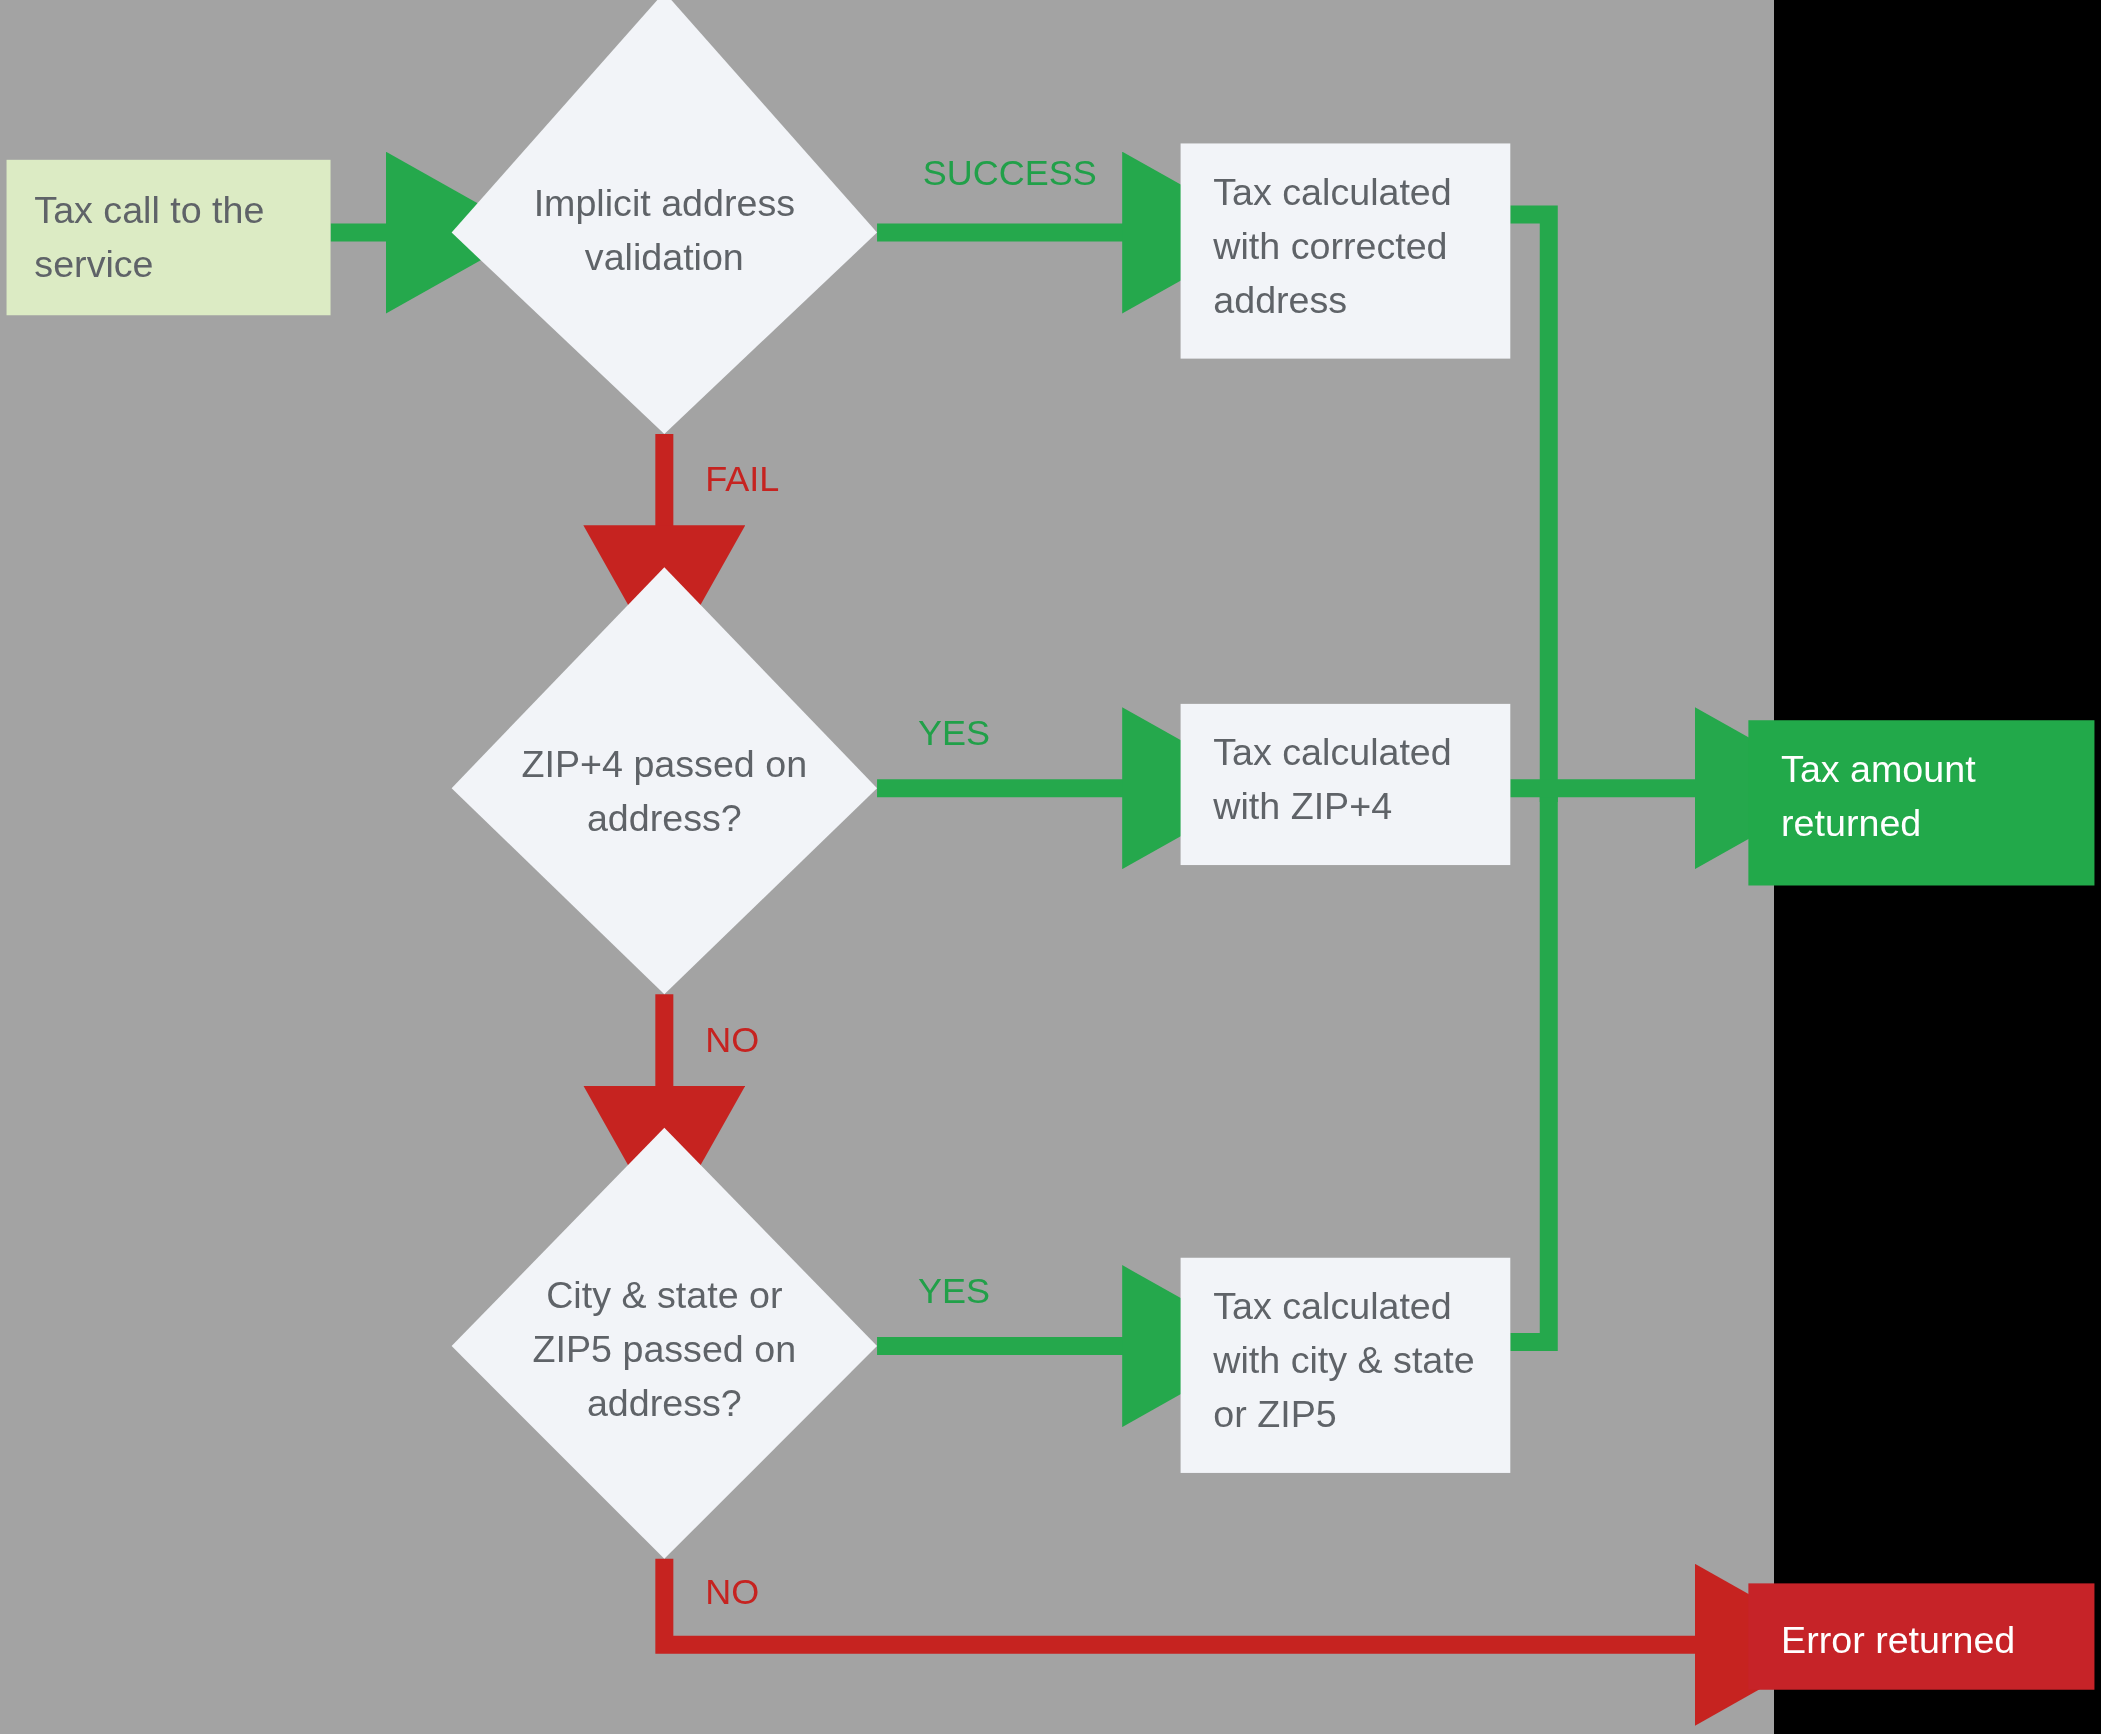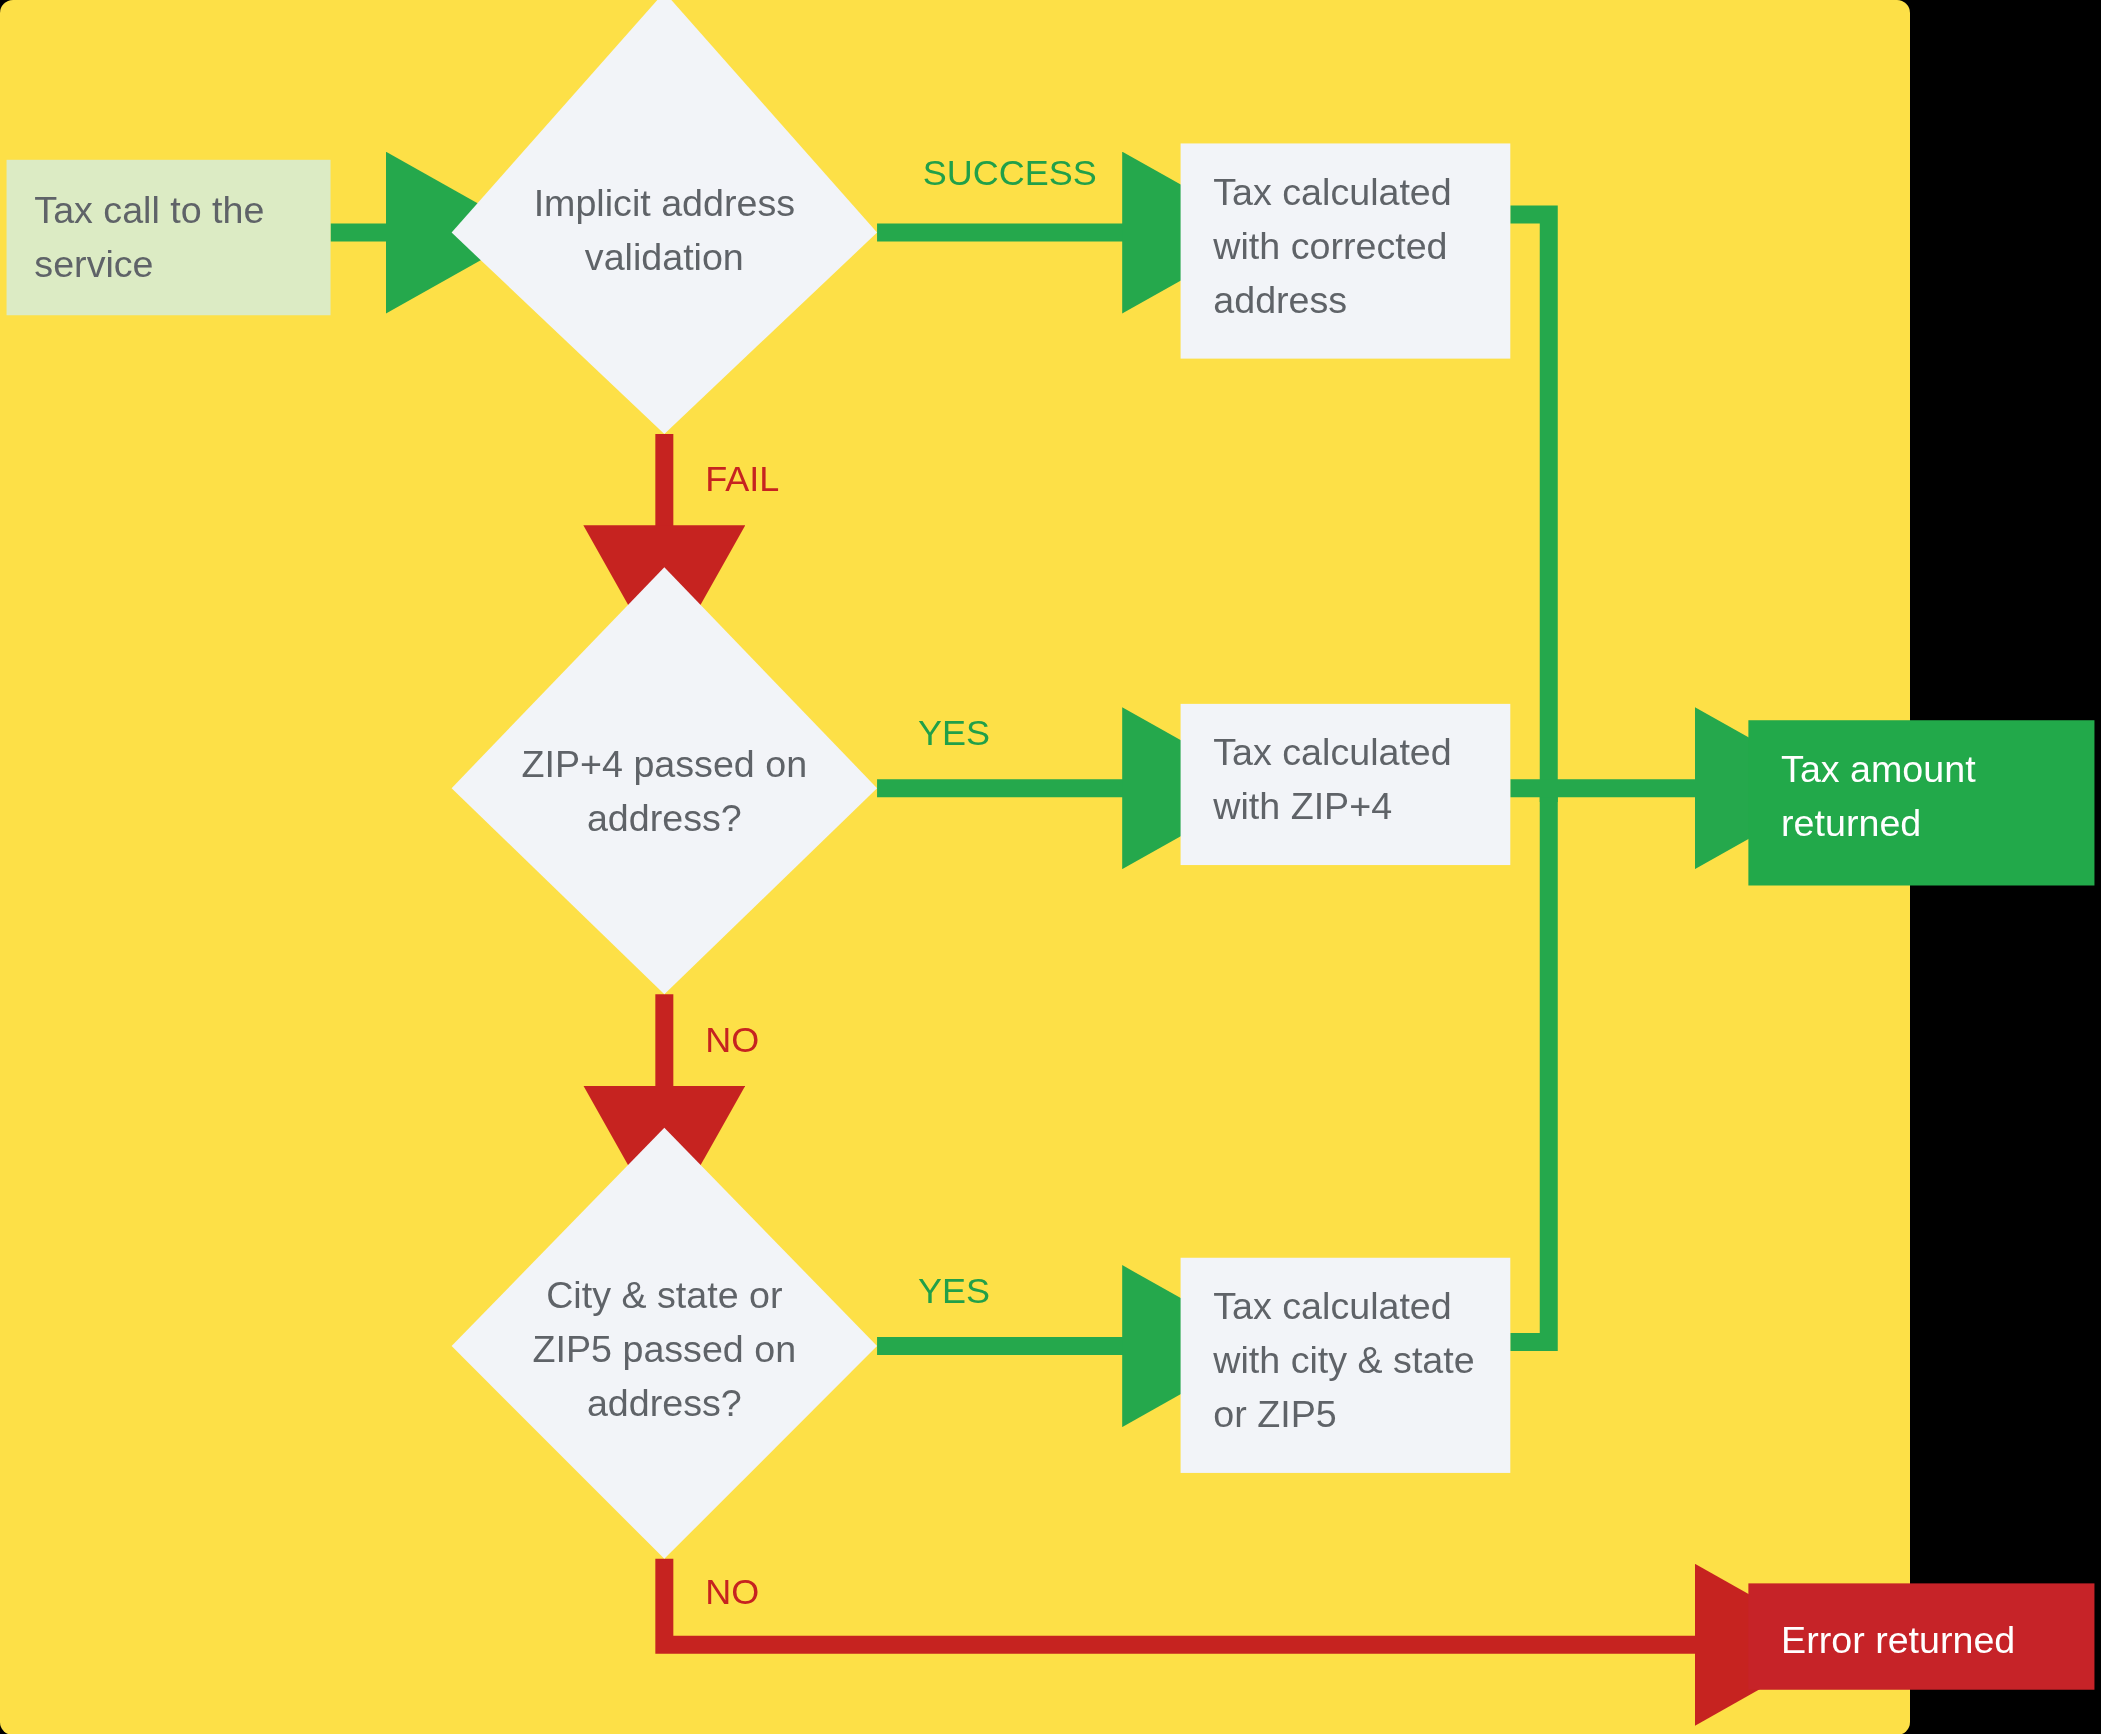--- a/index.html
+++ b/index.html
@@ -8,24 +8,23 @@
     background: #000000;
   }
   body {
     width: 2101px;
     height: 1735px;
     overflow: hidden;
     font-family: "Liberation Sans", sans-serif;
   }
   #flow-root {
     position: relative;
-    width: 1910px;
+    width: 1774px;
     height: 1735px;
-    background: #fde047;
-    border-radius: 13px;
+    background: #a3a3a3;
   }
   svg#flow-svg {
     position: absolute;
     top: 0;
     left: 0;
     width: 2101px;
     height: 1735px;
     display: block;
   }
   .node-text {

